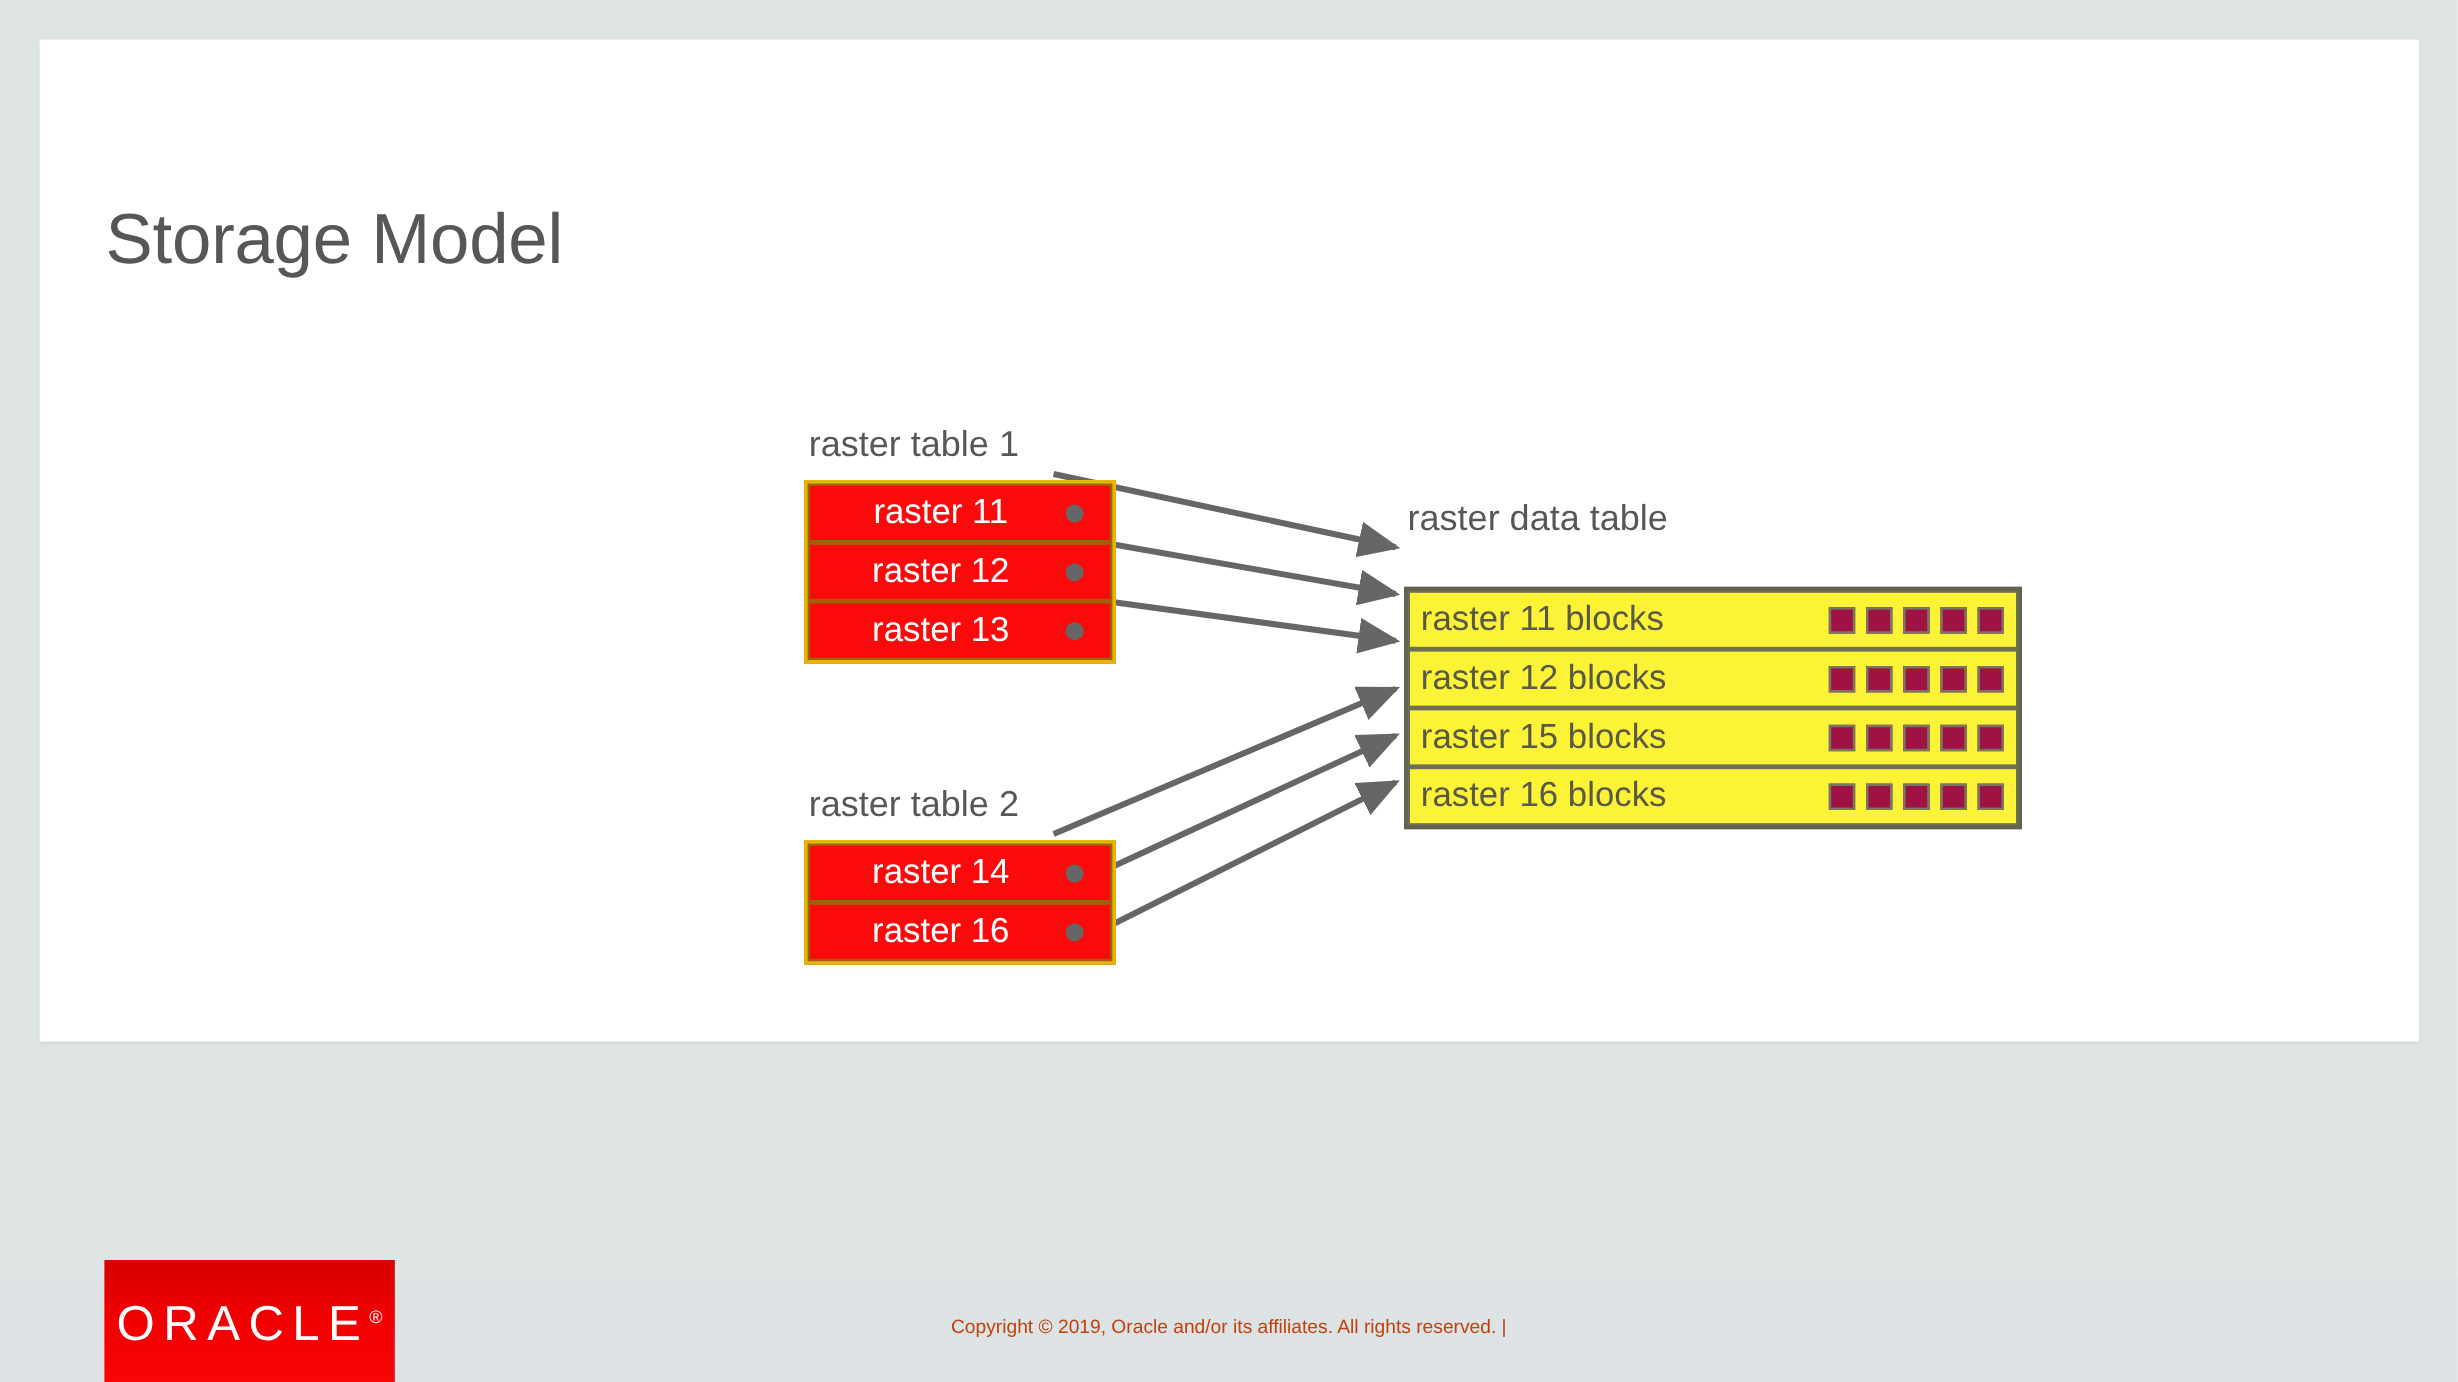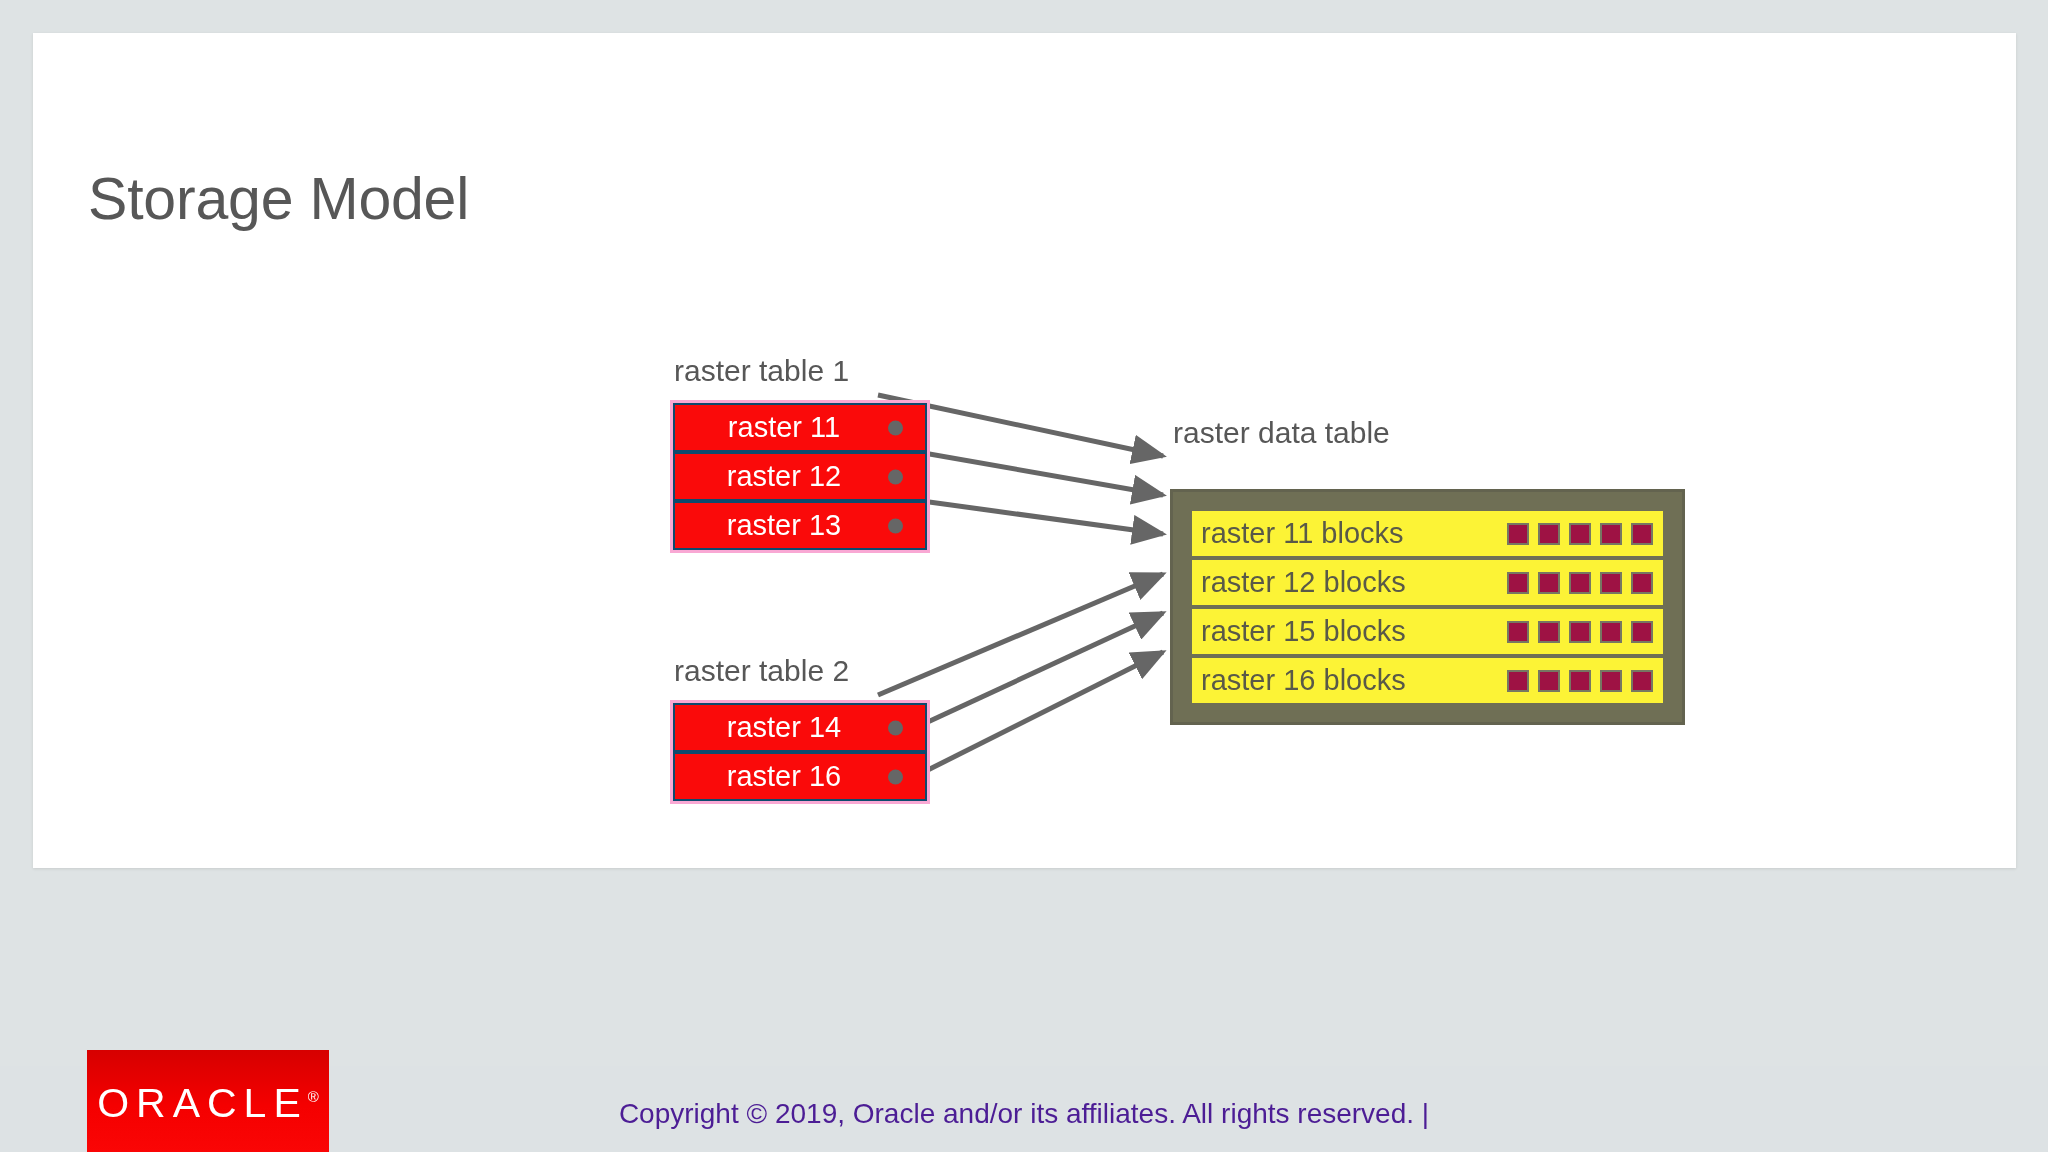--- a/index.html
+++ b/index.html
@@ -66,22 +66,22 @@
     margin-left: 20px;
   }
   #label-raster-table-1 { left: 621px; top: 321px; }
   #label-raster-table-2 { left: 621px; top: 621px; }
   #label-raster-data-table { left: 1120px; top: 383px; }
 
   
   .raster-table {
     position: absolute;
     width: 260px;
-    background: #0c4a6e;
-    border: 3px solid #f9a8d4;
+    background: #a16207;
+    border: 3px solid #eab308;
     box-sizing: border-box;
     padding: 2px;
   }
   #raster-table-1 { left: 637px; top: 367px; }
   #raster-table-2 { left: 637px; top: 667px; }
 
   .raster-cell {
     position: relative;
     height: 45px;
     background: #fa0a0a;
@@ -111,21 +111,21 @@
 
   
   #raster-data-table {
     position: absolute;
     left: 1137px;
     top: 456px;
     width: 515px;
     background: #6f6f55;
     border: 3px solid #63634f;
     box-sizing: border-box;
-    padding: 19px;
+    padding: 2px;
   }
   .data-row {
     position: relative;
     height: 45px;
     background: #fcf336;
     margin-bottom: 4px;
     display: flex;
     align-items: center;
     padding-left: 9px;
     box-sizing: border-box;
@@ -185,22 +185,22 @@
     font-size: 15px;
     vertical-align: super;
     letter-spacing: 0;
   }
   #copyright-text {
     position: absolute;
     left: 0;
     top: 1098px;
     width: 2048px;
     text-align: center;
-    font-size: 28px;
-    color: #4c1d95;
+    font-size: 16px;
+    color: #c2410c;
     white-space: nowrap;
   }
 </style>
 </head>
 <body>
 
 <div id="slide-root">
 
   <div id="slide-canvas">
 

